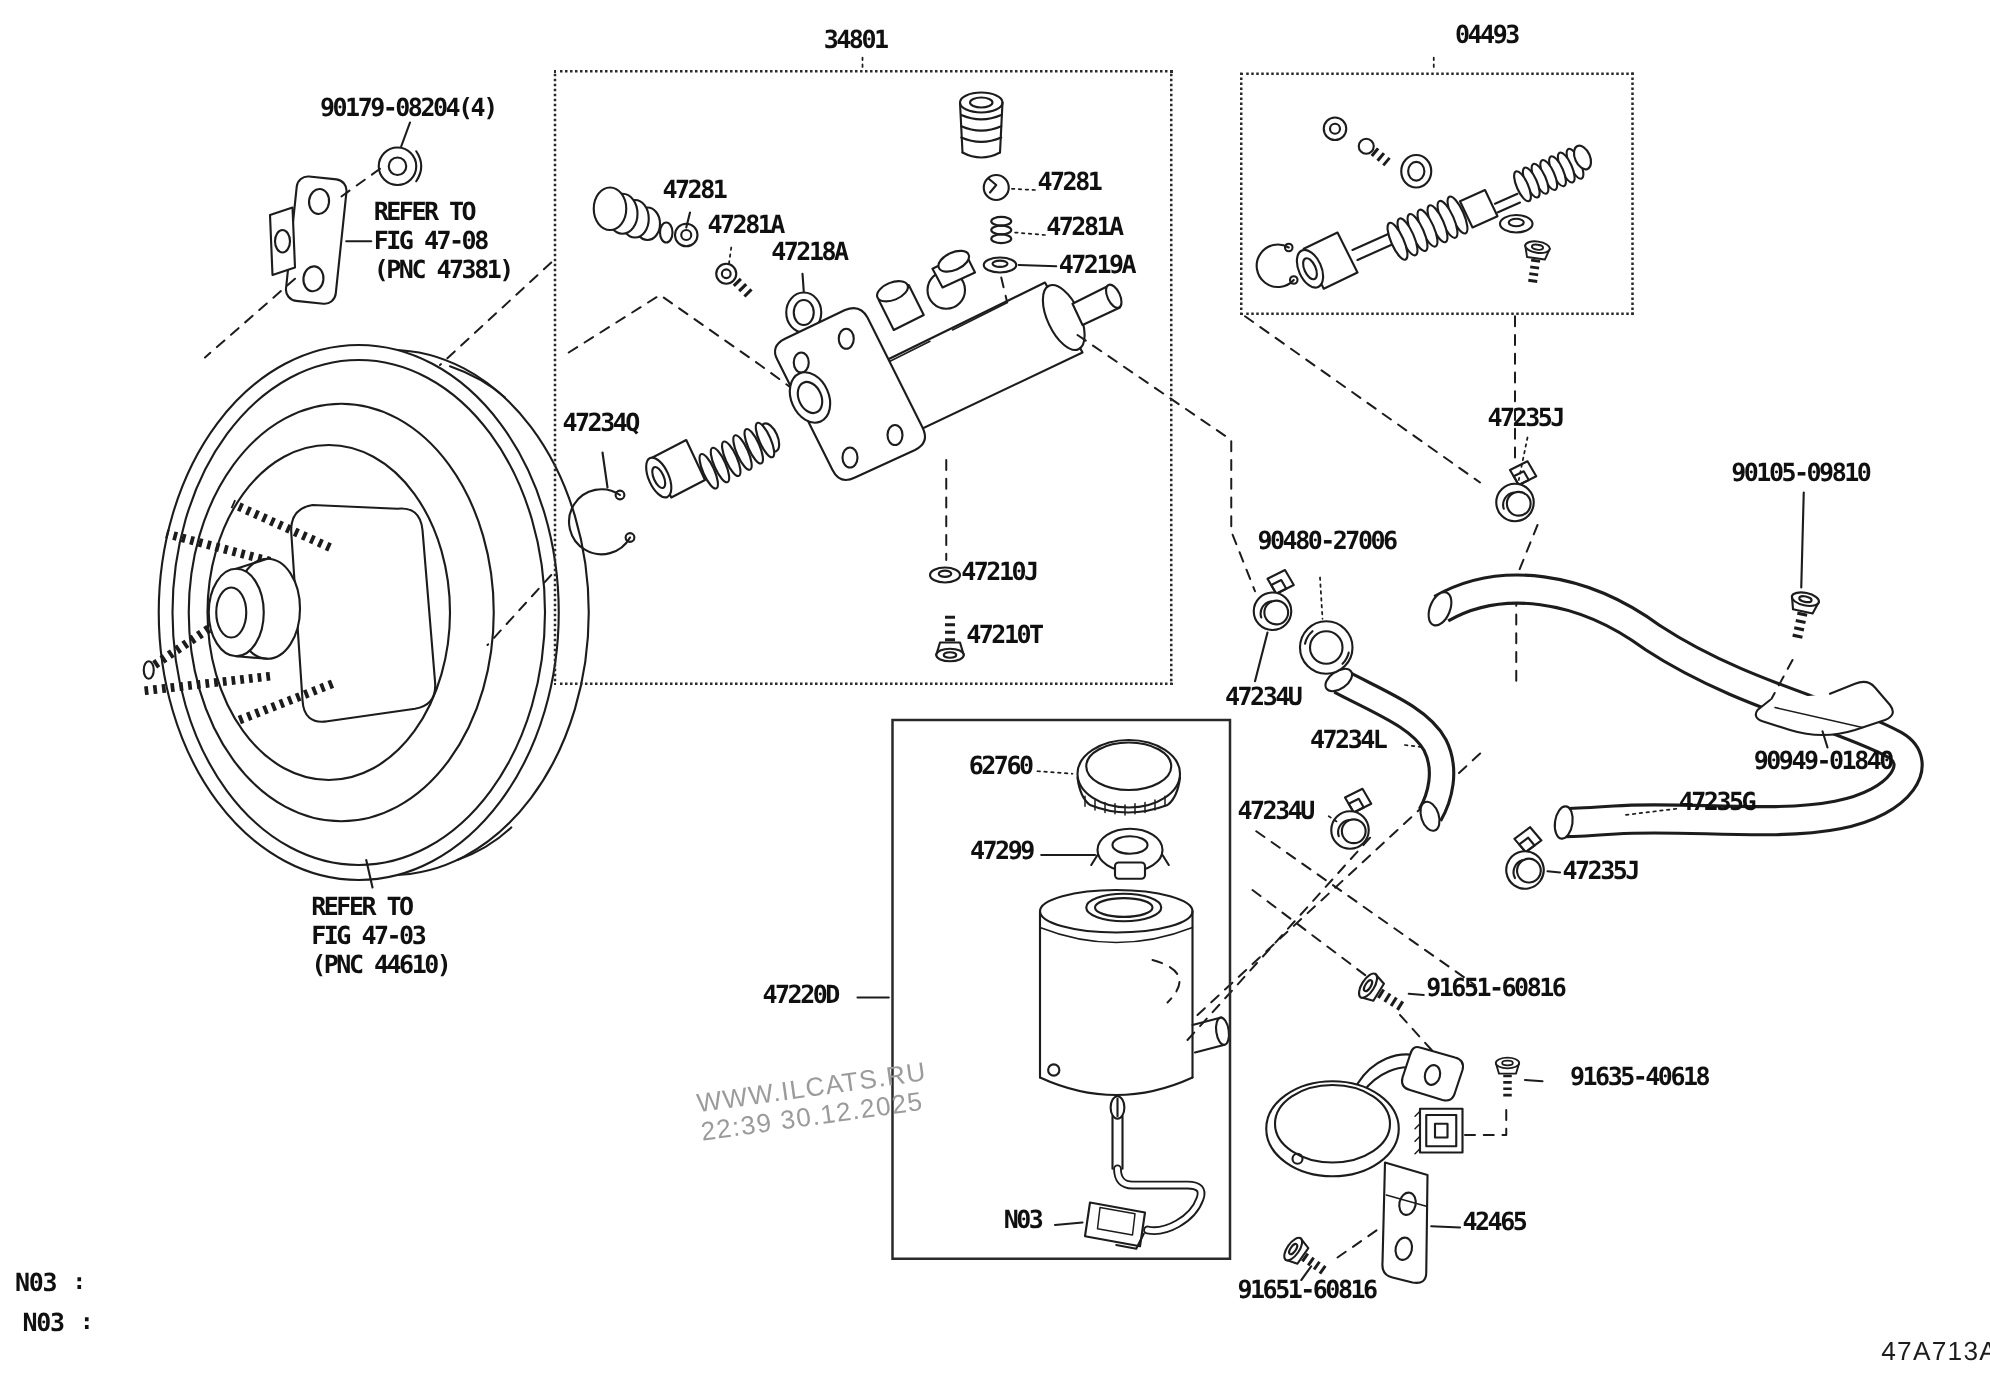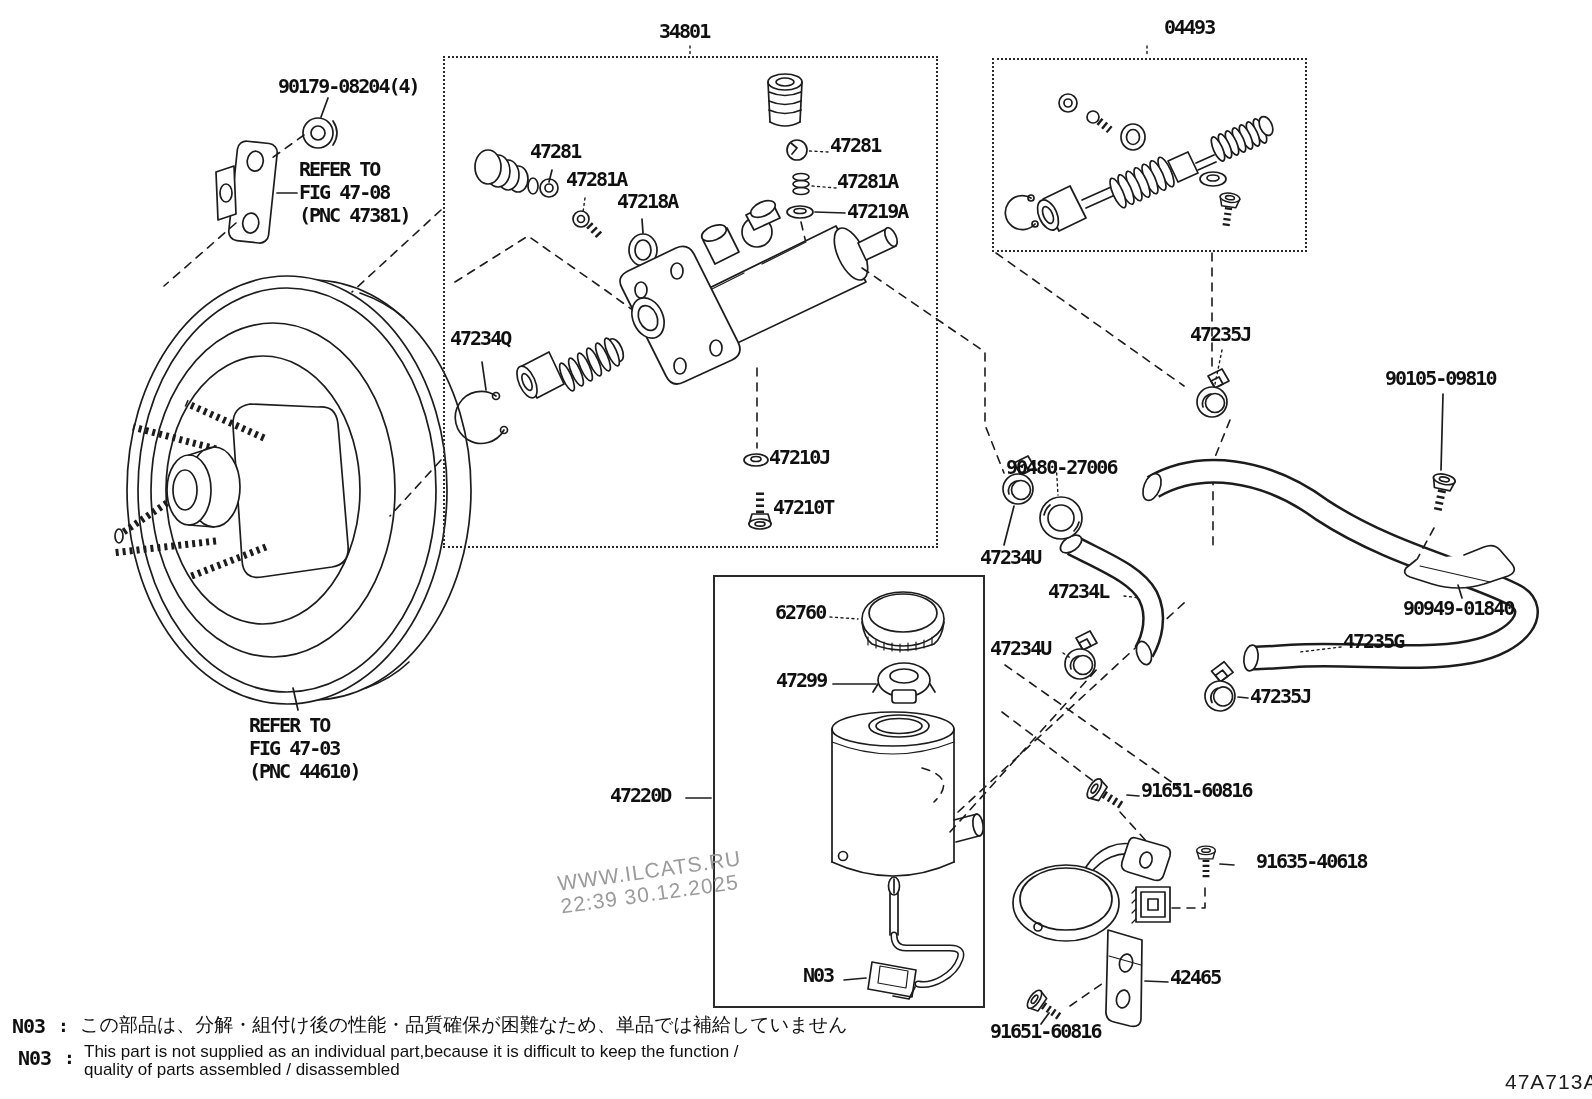--- a/index.html
+++ b/index.html
@@ -316,35 +316,35 @@
       <line class="dash" x1="1120" y1="812" x2="1148" y2="843"></line>
       <polyline class="dash" points="1205,888 1205,908 1172,908"></polyline>
       <line class="dash" x1="1070" y1="1006" x2="1106" y2="981"></line>
     </g>
   </svg>
 
   <div class="box" style="left:443px;top:56px;width:491px;height:488px"></div>
   <div class="box" style="left:992px;top:58px;width:311px;height:190px"></div>
   <div class="boxsolid" style="left:713px;top:575px;width:268px;height:429px"></div>
 
-  <div class="pl" style="left:278px;top:76px">90179-08204(4)</div>
+  <div class="pl" style="left:256px;top:76px">90179-08204(4)</div>
   <div class="pl" style="left:659px;top:21px">34801</div>
   <div class="pl" style="left:1164px;top:17px">04493</div>
   <div class="pl" style="left:530px;top:141px">47281</div>
   <div class="pl" style="left:566px;top:169px">47281A</div>
   <div class="pl" style="left:617px;top:191px">47218A</div>
   <div class="pl" style="left:830px;top:135px">47281</div>
   <div class="pl" style="left:837px;top:171px">47281A</div>
   <div class="pl" style="left:847px;top:201px">47219A</div>
   <div class="pl" style="left:450px;top:328px">47234Q</div>
   <div class="pl" style="left:769px;top:447px">47210J</div>
   <div class="pl" style="left:773px;top:497px">47210T</div>
   <div class="pl" style="left:1190px;top:324px">47235J</div>
   <div class="pl" style="left:1385px;top:368px">90105-09810</div>
-  <div class="pl" style="left:1006px;top:457px">90480-27006</div>
+  <div class="pl" style="left:1006px;top:422px">90480-27006</div>
   <div class="pl" style="left:980px;top:547px">47234U</div>
   <div class="pl" style="left:1048px;top:581px">47234L</div>
   <div class="pl" style="left:1403px;top:598px">90949-01840</div>
   <div class="pl" style="left:1343px;top:631px">47235G</div>
   <div class="pl" style="left:990px;top:638px">47234U</div>
   <div class="pl" style="left:1250px;top:686px">47235J</div>
   <div class="pl" style="left:775px;top:602px">62760</div>
   <div class="pl" style="left:776px;top:670px">47299</div>
   <div class="pl" style="left:610px;top:785px">47220D</div>
   <div class="pl" style="left:803px;top:965px">N03</div>
@@ -358,20 +358,17 @@
 (PNC 47381)</div>
   <div class="ref" style="left:249px;top:714px">REFER TO
 FIG 47-03
 (PNC 44610)</div>
 
   <div class="wm" style="left:556px;top:872px">WWW.ILCATS.RU
 22:39 30.12.2025</div>
 
   <div class="note-tag" style="left:12px;top:1014px">N03</div>
   <div class="note-colon" style="left:58px;top:1015px">:</div>
-  <div class="note-jp" style="left:80px;top:1012px">この部品は、分解・組付け後の性能・品質確保が困難なため、単品では補給していません</div>
   <div class="note-tag" style="left:18px;top:1046px">N03</div>
   <div class="note-colon" style="left:64px;top:1047px">:</div>
-  <div class="note-en" style="left:84px;top:1043px">This part is not supplied as an individual part,because it is difficult to keep the function /
-quality of parts assembled / disassembled</div>
 
   <div class="code" style="left:1505px;top:1070px">47A713A</div>
 </div>
 
 </body></html>

